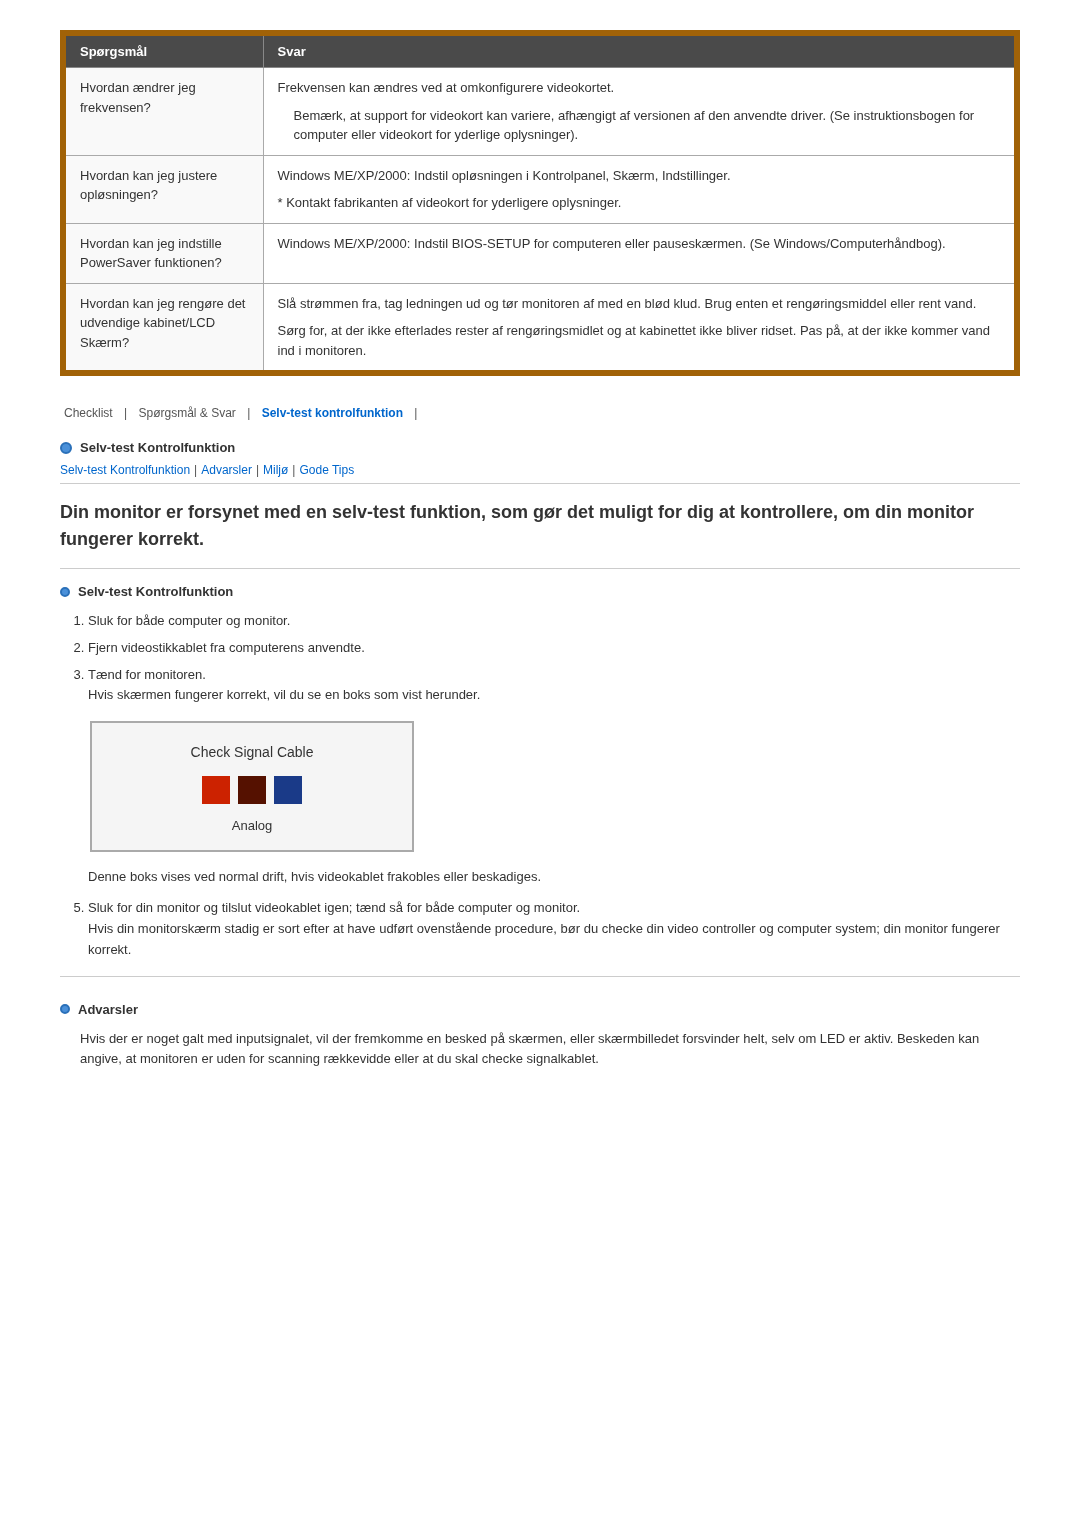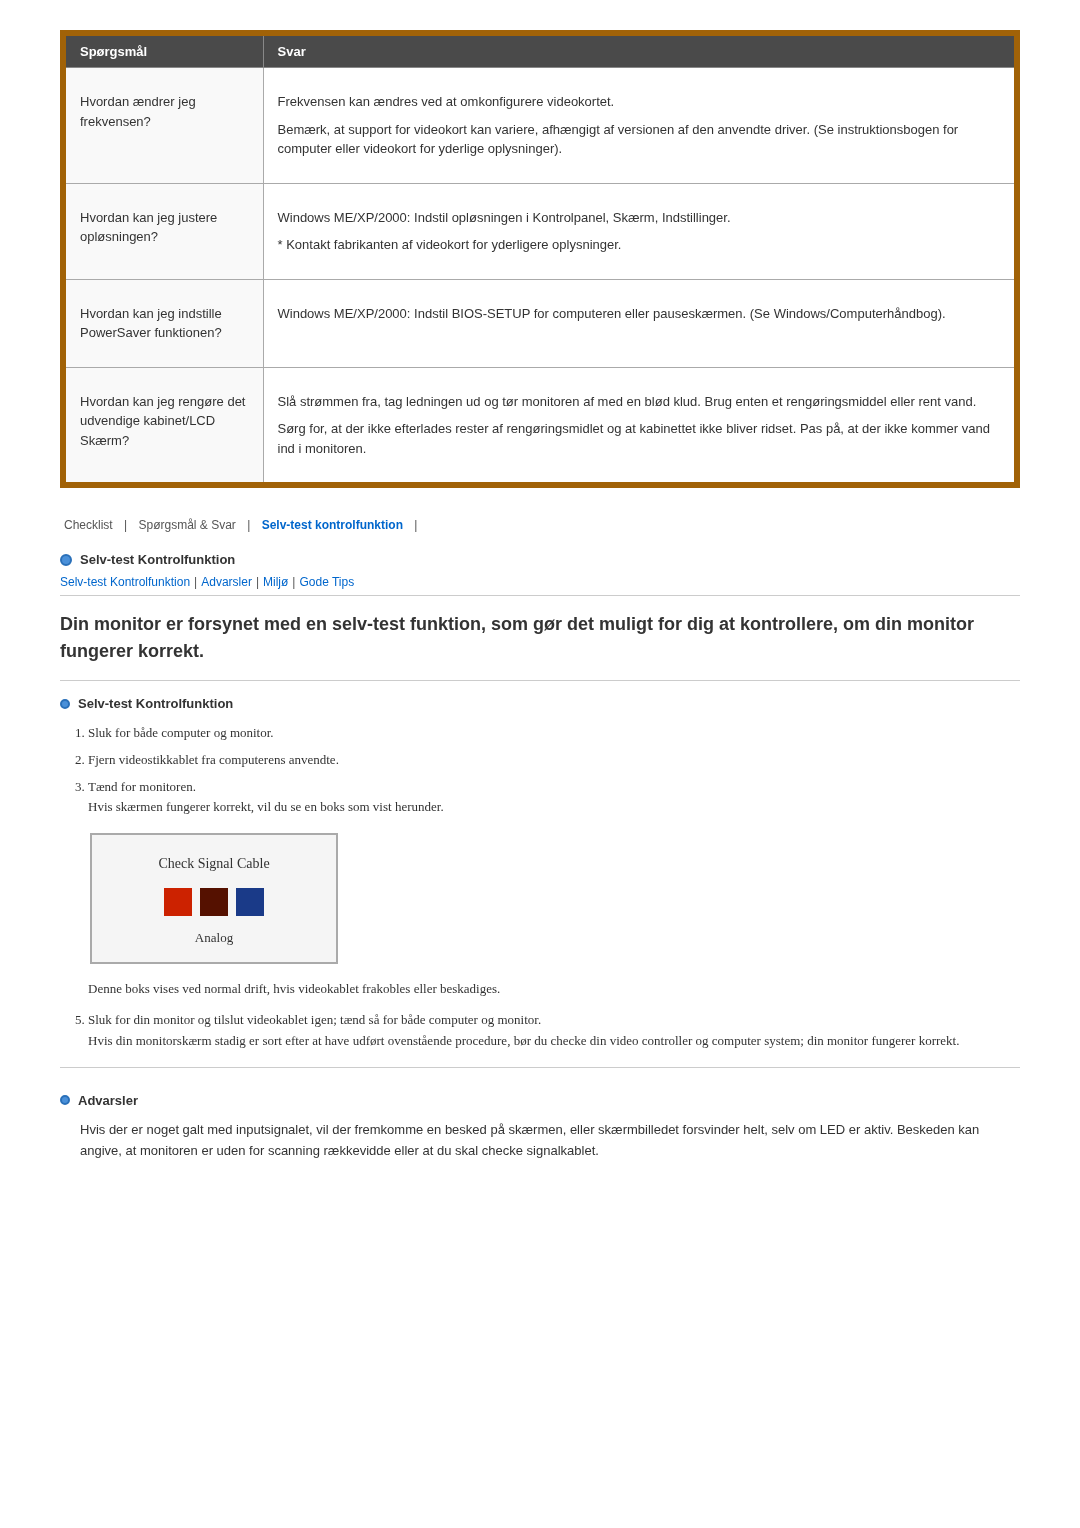--- a/index.html
+++ b/index.html
@@ -25,21 +25,21 @@
     thead th {
       background: #4a4a4a;
       color: #fff;
       padding: 8px 14px;
       text-align: left;
       font-size: 13px;
       font-weight: bold;
       border: 1px solid #888;
     }
     tbody td {
-      padding: 24px 14px;
+      padding: 10px 14px;
       border: 1px solid #aaa;
       vertical-align: top;
       font-size: 13px;
       line-height: 1.5;
     }
     tbody tr td:first-child {
       width: 200px;
       background: #f9f9f9;
     }
 
@@ -135,27 +135,26 @@
 
     
     ol {
       padding-left: 28px;
       margin-bottom: 10px;
     }
     ol li {
       font-size: 13px;
       line-height: 1.6;
       margin-bottom: 6px;
-      font-family: Liberation Serif, serif;
     }
 
     
     .signal-cable-box {
       border: 2px solid #aaa;
-      width: 248px;
+      width: 324px;
       margin: 15px 0 15px 30px;
       padding: 18px 20px 14px 20px;
       text-align: center;
       background: #f5f5f5;
     }
     .signal-cable-title {
       font-size: 14px;
       color: #333;
       margin-bottom: 12px;
     }
@@ -199,21 +198,21 @@
       <tr>
         <th>Spørgsmål</th>
         <th>Svar</th>
       </tr>
     </thead>
     <tbody id="faq-tbody">
     <tr>
           <td>Hvordan ændrer jeg frekvensen?</td>
           <td>
             <p>Frekvensen kan ændres ved at omkonfigurere videokortet.</p>
-            <p style="margin-top: 8px;">Bemærk, at support for videokort kan variere, afhængigt af versionen af den anvendte driver.
+            <p style="margin-top: 8px; margin-left: 16px;">Bemærk, at support for videokort kan variere, afhængigt af versionen af den anvendte driver.
 (Se instruktionsbogen for computer eller videokort for yderlige oplysninger).</p>
           </td>
         </tr>
         <tr>
           <td>Hvordan kan jeg justere opløsningen?</td>
           <td>
             <p>Windows ME/XP/2000: Indstil opløsningen i Kontrolpanel, Skærm, Indstillinger.</p>
             <p style="margin-top: 8px;">* Kontakt fabrikanten af videokort for yderligere oplysninger.</p>
           </td>
         </tr>

